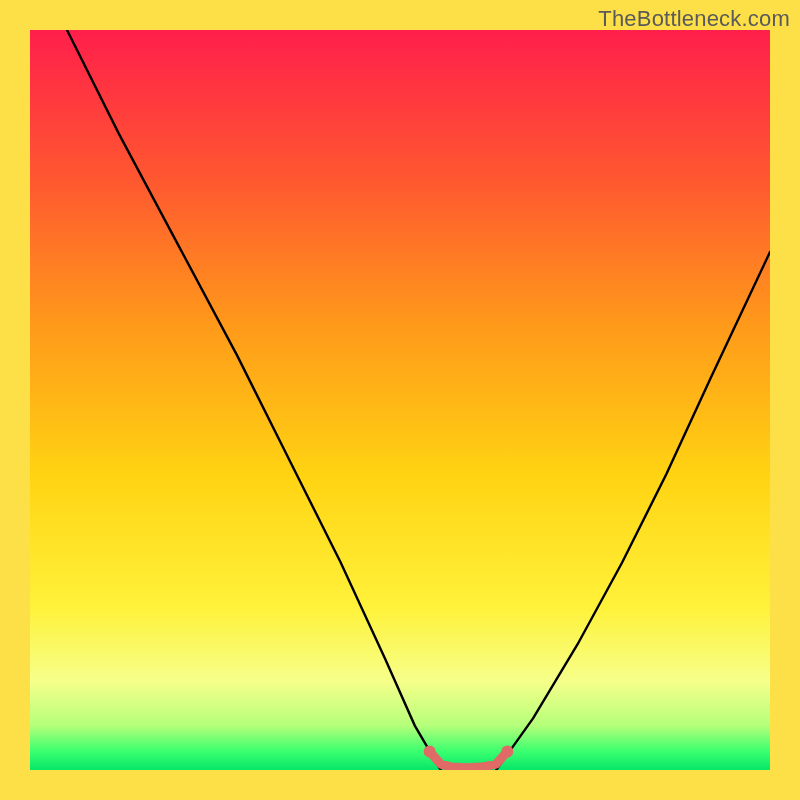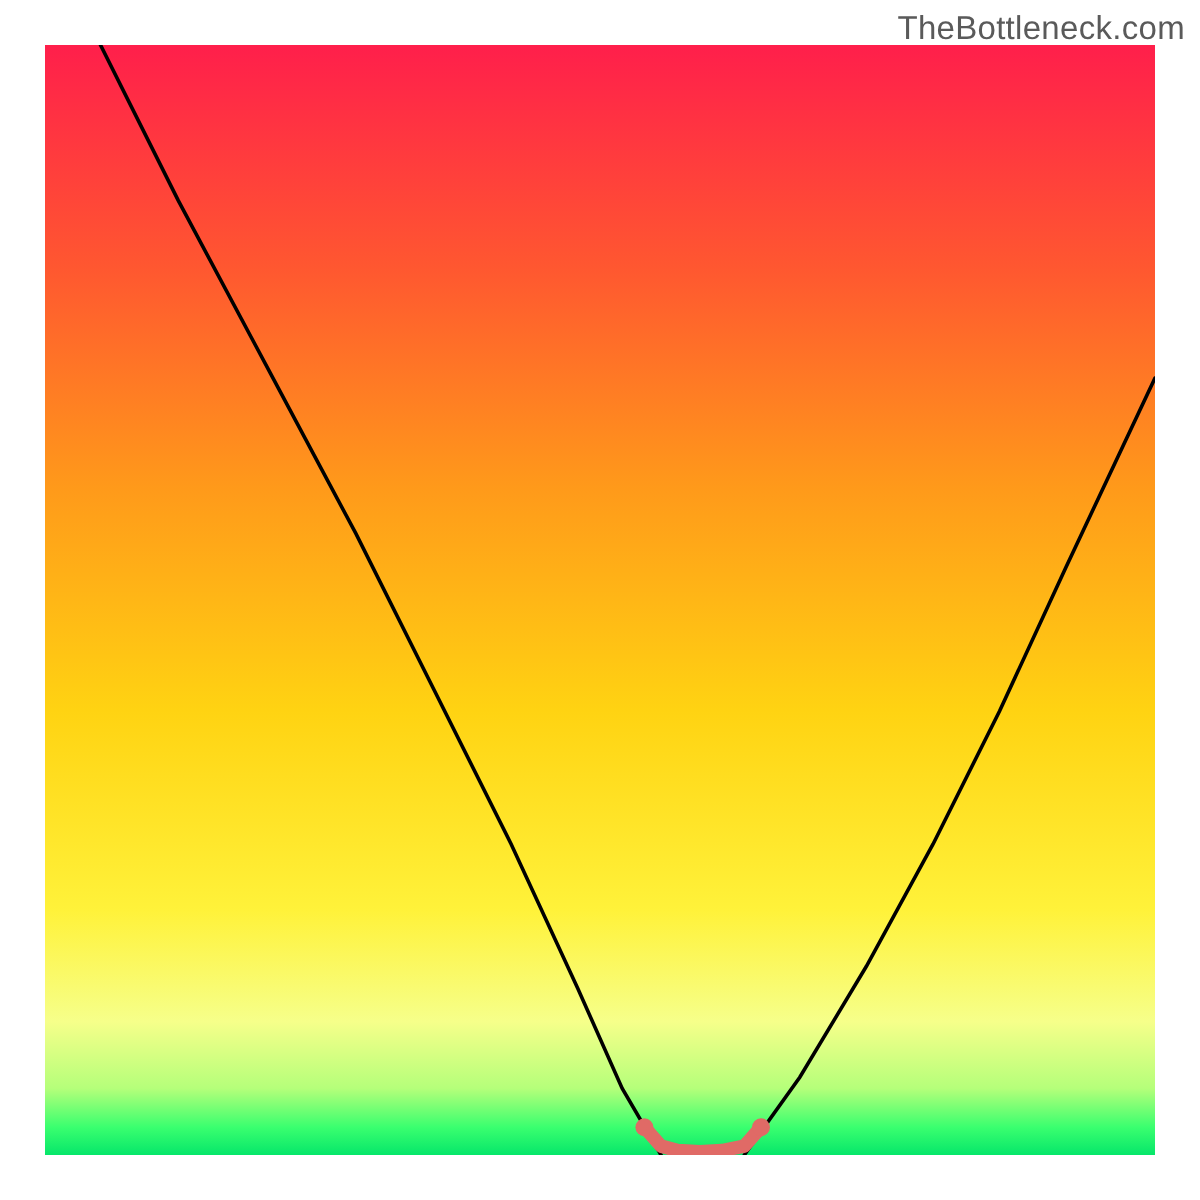--- a/index.html
+++ b/index.html
@@ -8,21 +8,21 @@
     width: 800px;
     height: 800px;
     overflow: hidden;
     background: #000;
     font-family: Arial, Helvetica, sans-serif;
   }
   .frame {
     position: relative;
     width: 800px;
     height: 800px;
-    background: #ffffff;
+    background: #fde047;
   }
   .watermark {
     position: absolute;
     top: 6px;
     right: 10px;
     color: #5a5a5a;
     font-size: 22px;
     font-weight: 500;
     letter-spacing: 0.2px;
     z-index: 5;

